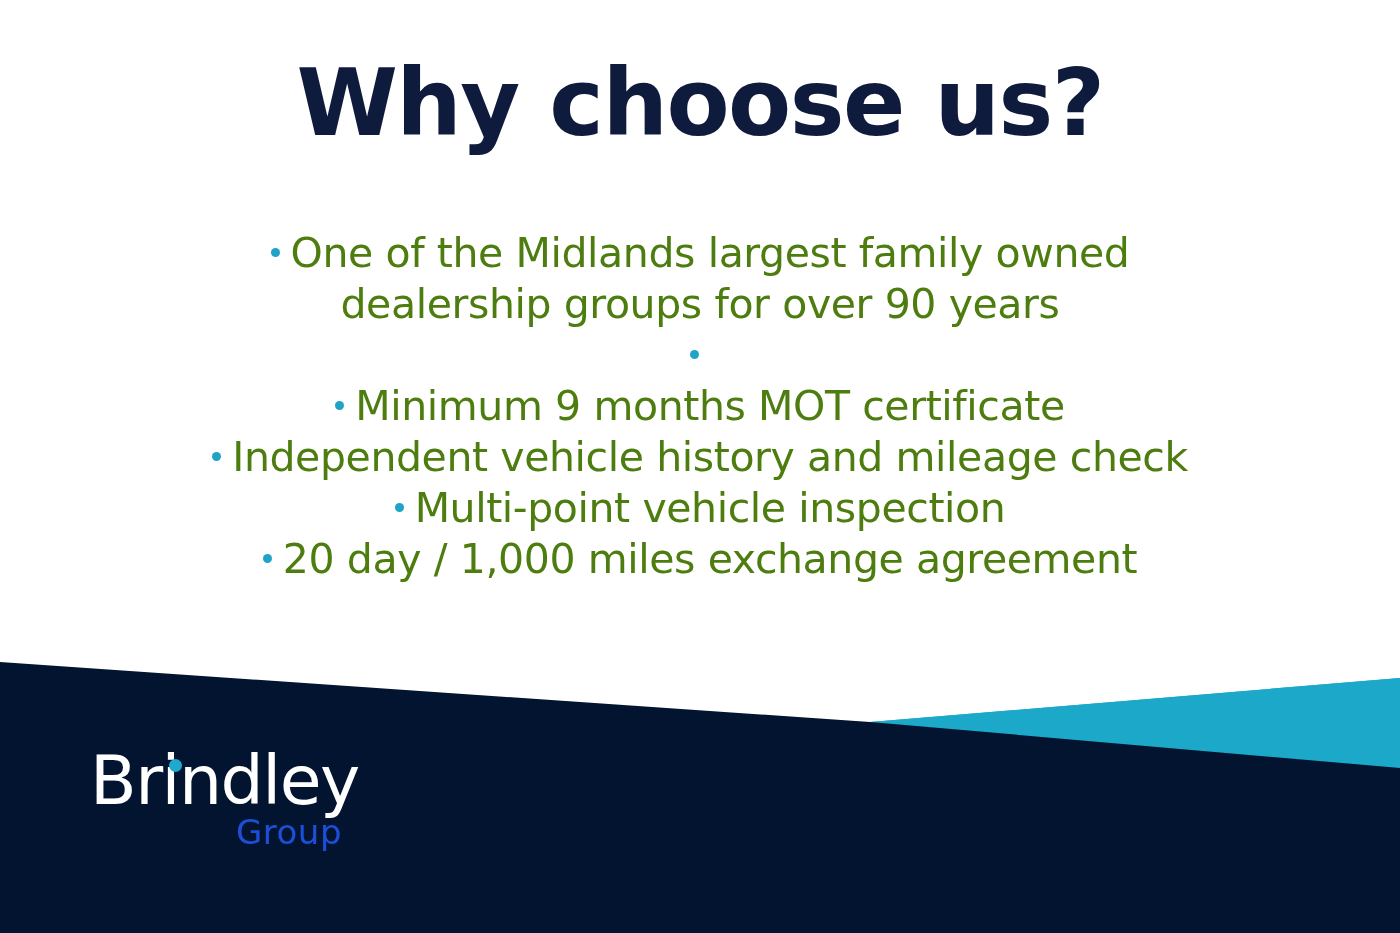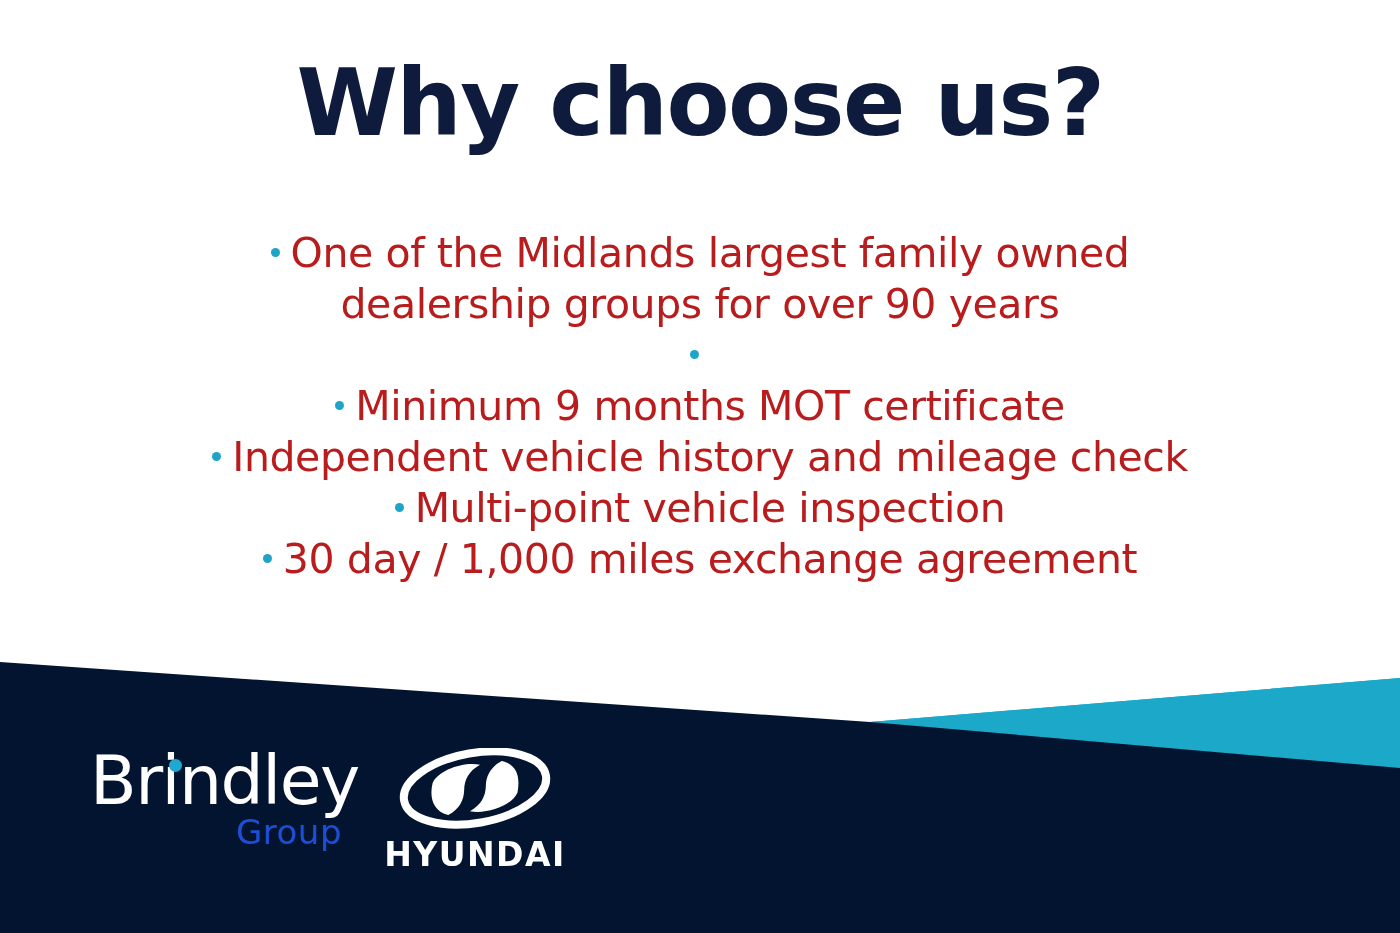--- a/index.html
+++ b/index.html
@@ -47,21 +47,21 @@
     text-align: center;
     list-style: none;
     margin: 0;
     padding: 0;
   }
   #benefits li {
     font-family: "DejaVu Sans", sans-serif;
     font-weight: 400;
     font-size: 41px;
     line-height: 51px;
-    color: #b91c1c;
+    color: #4d7c0f;
     white-space: nowrap;
     letter-spacing: -0.4px;
   }
   #benefits li .dot {
     display: inline-block;
     width: 9px;
     height: 9px;
     border-radius: 50%;
     background: #1fa3c6;
     vertical-align: middle;
@@ -161,48 +161,37 @@
 <div id="slide">
 
   <div id="headline">Why choose us?</div>
 
   <ul id="benefits">
     <li class="wrap"><span class="dot"></span><span>One of the Midlands largest family owned dealership groups for over 90 years</span></li>
     <li><span class="dot"></span></li>
     <li><span class="dot"></span><span>Minimum 9 months MOT certificate</span></li>
     <li><span class="dot"></span><span>Independent vehicle history and mileage check</span></li>
     <li><span class="dot"></span><span>Multi-point vehicle inspection</span></li>
-    <li><span class="dot"></span><span>30 day / 1,000 miles exchange agreement</span></li>
+    <li><span class="dot"></span><span>20 day / 1,000 miles exchange agreement</span></li>
   </ul>
 
   <div id="banner">
     <svg viewBox="0 0 1400 293" preserveAspectRatio="none">
       <polygon points="870,82 1400,38 1400,126 1400,126 1015,126" fill="#1ca8c9"></polygon>
       <polygon points="870,82 1400,38 1400,128 1012,128" fill="#1ca8c9"></polygon>
       <polygon points="0,22 870,82 1400,128 1400,293 0,293" fill="#02142f"></polygon>
     </svg>
   </div>
 
   <div id="logos">
 
     <div id="brindley-logo">
       <div id="brindley-word">
         <span>Brindley</span>
         <span id="brindley-idot"></span>
       </div>
       <div id="brindley-group">Group</div>
     </div>
 
-    <div id="hyundai-logo">
-      <svg id="hyundai-mark" viewBox="0 0 190 84">
-        <g transform="rotate(-10 95 40)">
-          <ellipse cx="95" cy="40" rx="72" ry="35" fill="none" stroke="#ffffff" stroke-width="8"></ellipse>
-          <path d="M54 28 C 62 16, 88 12, 104 18 C 92 22, 86 30, 84 40 L 106 40 C 108 30, 114 22, 126 18 C 140 24, 142 36, 136 52 C 128 64, 102 68, 86 62 C 98 58, 104 50, 106 40 L 84 40 C 82 50, 76 58, 64 62 C 50 56, 48 42, 54 28 Z" fill="#ffffff"></path>
-        </g>
-      </svg>
-      <svg id="hyundai-word" viewBox="0 0 190 40">
-        <text x="95" y="32" text-anchor="middle" font-family="'DejaVu Sans', sans-serif" font-size="33" font-weight="700" letter-spacing="1.5" fill="#ffffff">HYUNDAI</text>
-      </svg>
-    </div>
 
   </div>
 
 </div>
 
 </body></html>

